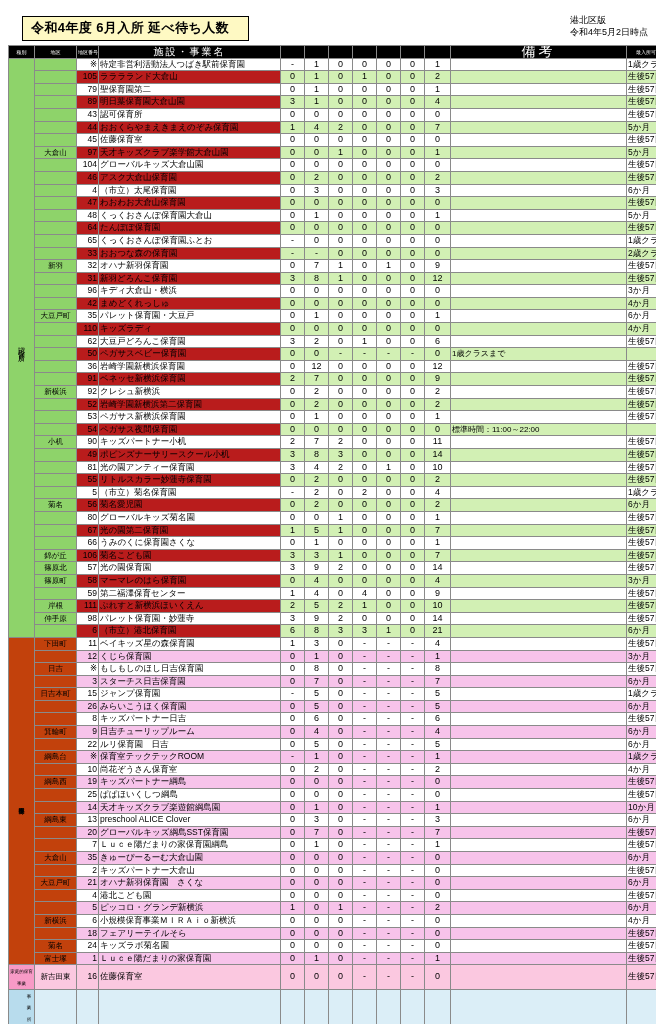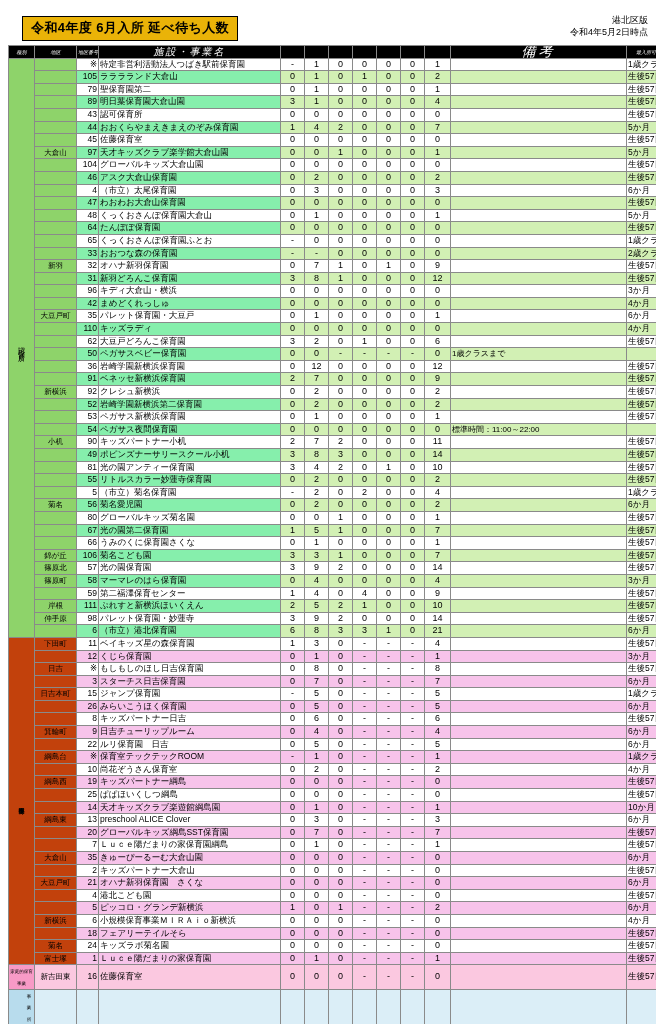--- a/index.html
+++ b/index.html
@@ -19,32 +19,31 @@
   
   .topbar {
     position: absolute;
     left: 0; top: 16px;
     width: 656px; height: 28px;
   }
   .doc-title {
     position: absolute;
     left: 22px; top: 0;
     border: 1px solid #000;
-    padding: 2px 8px 3px 8px;
+    padding: 2px 19px 3px 8px;
     font-size: 13px;
     font-weight: bold;
     letter-spacing: .4px;
     white-space: nowrap;
-    background: #eab308;
+    background: #fef9c3;
     color: #000;
   }
   .meta {
     position: absolute;
     right: 8px; top: -2px;
-    text-align: right;
     font-size: 9px;
     line-height: 12px;
     color: #000;
     white-space: nowrap;
   }
 
   
   table.grid {
     position: absolute;
     left: 8px; top: 45px;
@@ -64,21 +63,20 @@
     font-weight: normal;
   }
   thead th {
     background: #000;
     color: #fff;
     font-weight: bold;
     height: 14px;
     line-height: 7px;
     font-size: 8px;
     border: 1px solid #000;
-    font-style: italic;
   }
   thead th.tiny { font-size: 5px; line-height: 6px; }
   thead th.name { font-size: 10px; letter-spacing: 2px; }
   thead th.age  { font-size: 10px; padding-left: 38px; }
   thead th.note { font-size: 14px; letter-spacing: 3px; }
 
   
   col.c-type  { width: 26px; }
   col.c-dist  { width: 42px; }
   col.c-no    { width: 22px; }
@@ -104,21 +102,21 @@
   .c-start-cell{ text-align: left;   padding-left: 3px;  font-size: 8.5px; }
 
   
   .band-hoiku .c-vert,
   .band-hoiku .c-dist-cell { background: #8ed36a; }
   tr.hoiku-a td { background: #ffffff; }
   tr.hoiku-b td { background: #d2f0b4; }
   tr.hoiku-a td.c-name-cell,
   tr.hoiku-a td.c-no-cell { background: #ffffff; }
   tr.hoiku-b td.c-name-cell,
-  tr.hoiku-b td.c-no-cell { background: #86efac; }
+  tr.hoiku-b td.c-no-cell { background: #b91c1c; }
 
   tr.shou-a td { background: #ffffff; }
   tr.shou-b td { background: #f7c3ea; }
   .band-shou .c-vert,
   .band-shou .c-dist-cell { background: #c2410c; }
 
   tr.kateia td { background: #fbc8e0; }
   .kateia-type { background: #f79ac6 !important; }
   tr.jigyo td { background: #dbeef7; padding-left: 16px; }
   .jigyo-type { background: #b8dced !important; }

